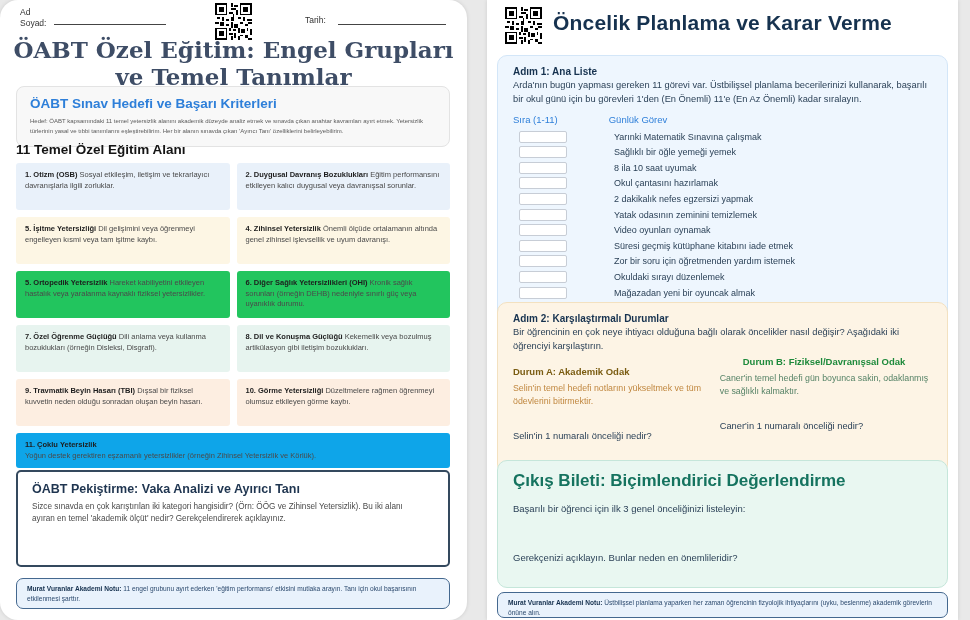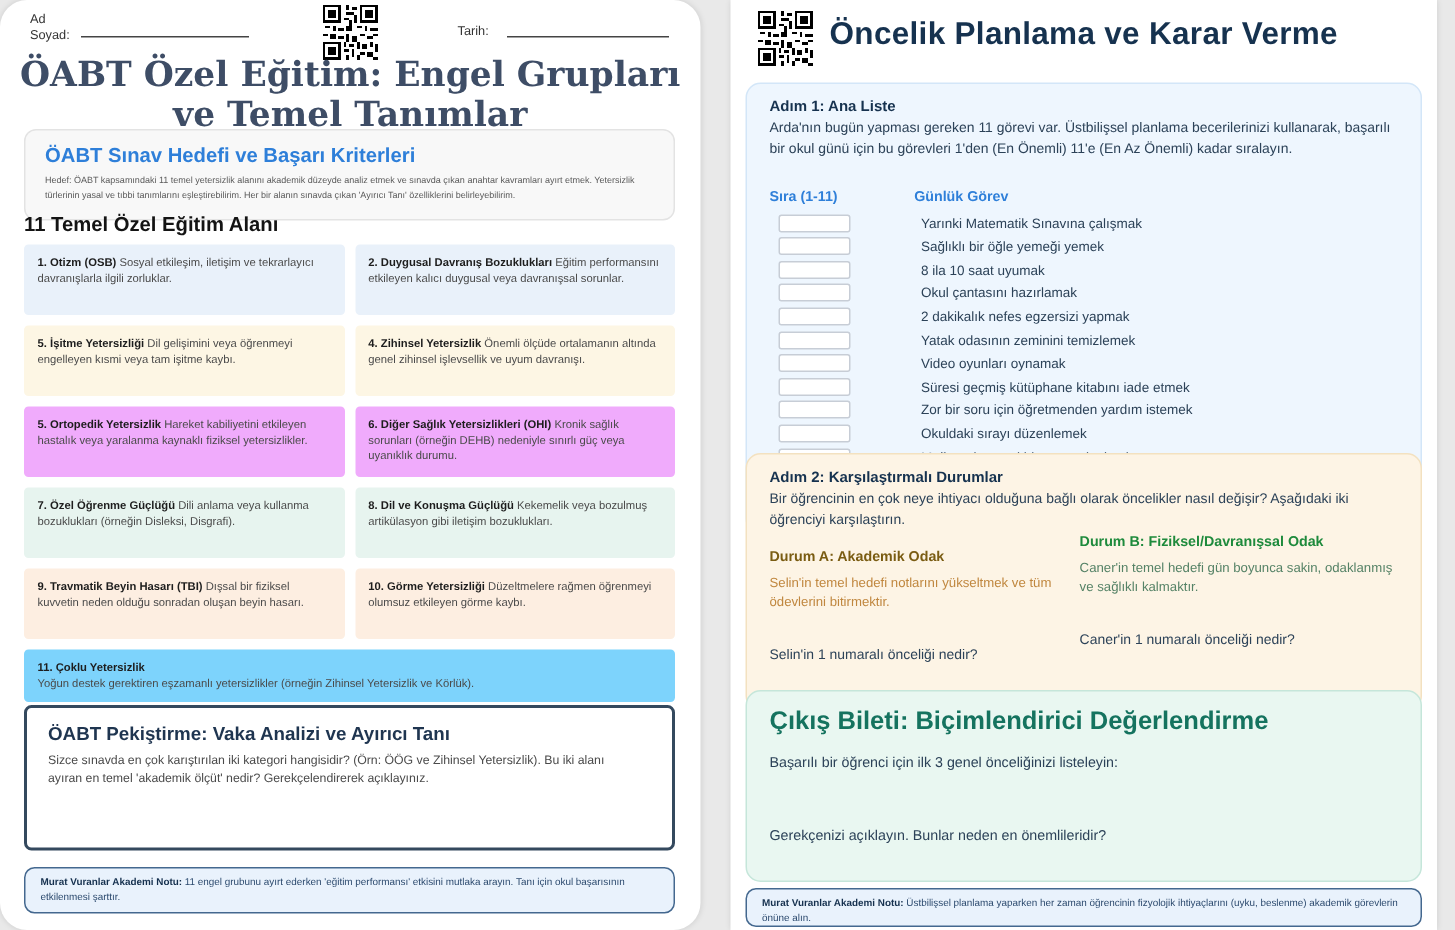--- a/index.html
+++ b/index.html
@@ -40,24 +40,24 @@
   .areas-heading { position:absolute; left:16px; top:142px; font-size:13.5px; font-weight:bold; color:#141414; }
   .card-grid {
     position:absolute; left:16px; top:163px; width:434px;
     display:grid; grid-template-columns:1fr 1fr; gap:7px;
   }
   .card { border-radius:3px; padding:7px 9px; font-size:7.5px; line-height:1.4; color:#4a4a4a; min-height:47px; }
   .card b { color:#1d1d1d; }
   .card.full { grid-column:1 / span 2; min-height:27px; }
   .c-blue   { background:#e9f1fa; }
   .c-cream  { background:#fdf6e4; }
-  .c-purple { background:#f0abfc; }
+  .c-purple { background:#22c55e; }
   .c-mint   { background:#e7f4ef; }
   .c-peach  { background:#fdeee1; }
-  .c-gray   { background:#7dd3fc; }
+  .c-gray   { background:#0ea5e9; }
   .case-box {
     position:absolute; left:16px; top:470px; width:434px; height:97px;
     background:#fff; border:2px solid #34495e; border-radius:5px; padding:10px 14px;
   }
   .case-box h2 { font-size:12.5px; color:#1f3550; margin-bottom:5px; }
   .case-box p  { font-size:8.2px; color:#4a4a4a; line-height:1.45; width:97%; }
   .note-box {
     position:absolute; background:#e9f2fc; border:1.5px solid #44688f; border-radius:7px;
     padding:5px 10px; font-size:6.6px; color:#2c4a6e; line-height:1.5;
   }
@@ -72,34 +72,34 @@
   }
   .sec {
     position:absolute; left:10px; width:451px; border-radius:10px; padding:10px 15px;
   }
   #step1 { top:55px;  height:301px; background:#eef6fe; border:1.5px solid #d3e6f8; }
   #step2 { top:302px; height:172px; background:#fdf4e5; border:1.5px solid #f3e1c0; }
   #exit  { top:460px; height:128px; background:#e9f7f1; border:1.5px solid #c5e6da; }
   .sec h2 { font-size:10px; color:#16324f; margin-bottom:2px; }
   .sec .intro { font-size:9.3px; color:#2c4258; line-height:1.5; }
   .colheads { display:flex; margin-top:7px; margin-bottom:4px; }
-  .colheads span { font-weight:bold; color:#2e7fd9; font-size:9.5px;margin-top:12px; }
+  .colheads span { font-weight:normal; color:#2e7fd9; font-size:9.5px; }
   .colheads .c2 { margin-left:51px; }
   .task-row { display:flex; align-items:center; height:15.6px; }
   .rank-input {
     width:48px; height:12px; background:#fff; border:1px solid #c7cdd6; border-radius:2px;
     margin-left:6px; flex:none;
   }
   .task-label { margin-left:47px; font-size:9px; color:#2c4258; }
   .cases { display:flex; margin-top:2px; }
   .col-a { width:46%; padding-top:10px; }
   .col-b { width:54%; padding-left:14px; padding-top:0; }
   .case-title { font-size:9.5px; font-weight:bold; margin-bottom:5px; }
   .col-a .case-title { color:#7a5c12; }
-  .col-b .case-title { color:#1e8a3c; }
+  .col-b .case-title { color:#1e8a3c;margin-left:23px; }
   .case-body { font-size:8.8px; line-height:1.45; }
   .col-a .case-body { color:#c0873f; }
   .col-b .case-body { color:#558266; }
   .case-q { font-size:9.3px; color:#2c4258; margin-top:24px; }
   #exit h2 { font-size:17px; color:#15735f; margin-bottom:12px; }
   #exit .q { font-size:9.5px; color:#2c4258; }
   #exit .q2 { margin-top:38px; }
   .answer-space { flex:1; }
 </style>
 </head>

